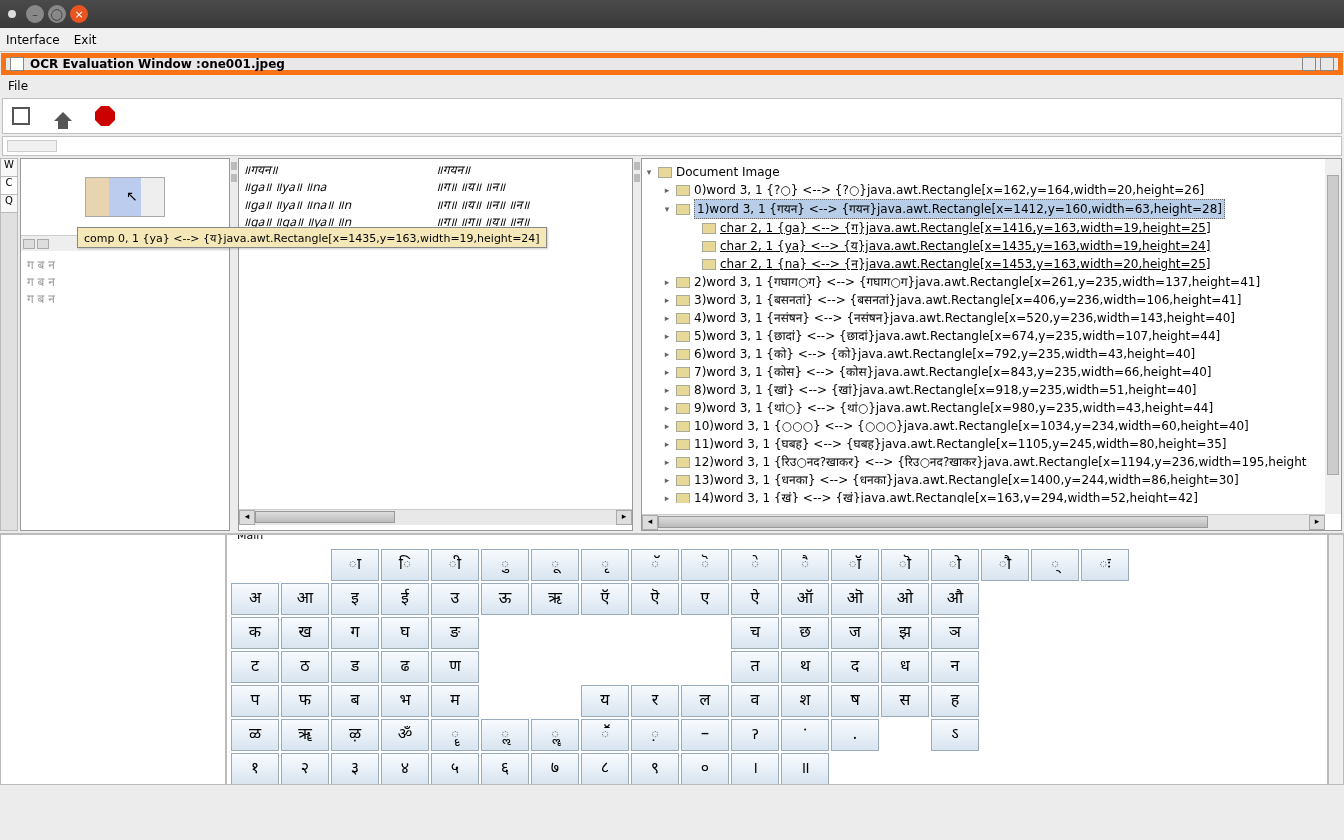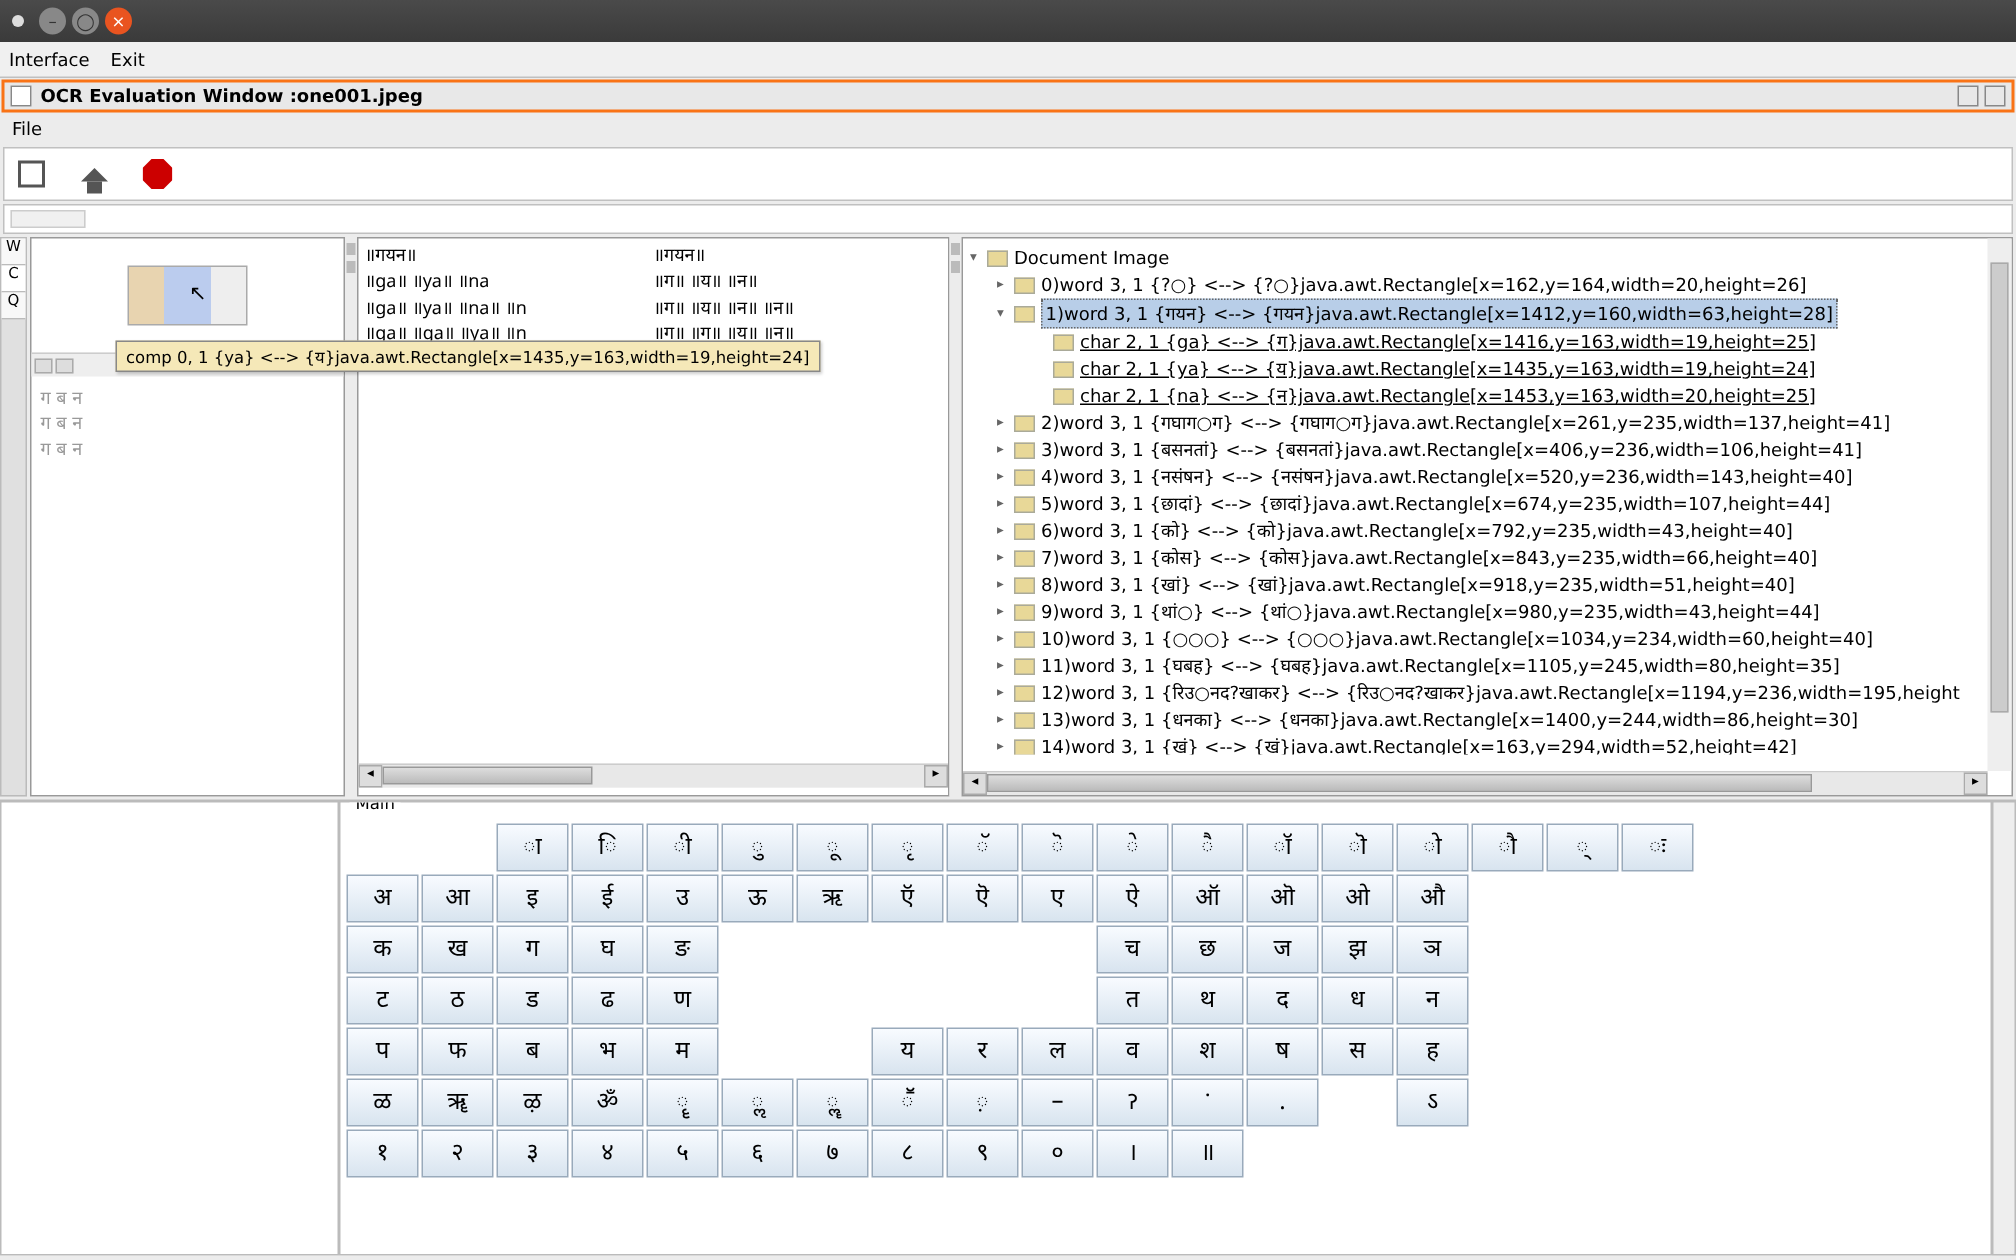--- a/index.html
+++ b/index.html
@@ -13,21 +13,21 @@
 .win-btn { width: 18px; height: 18px; border-radius: 50%; display: flex; align-items: center; justify-content: center; font-size: 11px; color: #333; }
 .win-min { background: #888; }
 .win-max { background: #888; }
 .win-close { background: #e95420; color: #fff; }
 
 
 .menubar { background: #f0f0f0; border-bottom: 1px solid #c0c0c0; height: 24px; display: flex; align-items: center; padding: 0 6px; gap: 14px; }
 .menubar span { cursor: pointer; text-align: center; }
 
 
-.inner-title { background: #e8e8e8; border: 2px solid #f97316; height: 22px; margin: 1px; display: flex; align-items: center; padding: 0 4px; justify-content: center; }
+.inner-title { background: #e8e8e8; border: 5px solid #f97316; height: 22px; margin: 1px; display: flex; align-items: center; padding: 0 4px; justify-content: center; }
 .inner-title .doc-icon { width: 14px; height: 14px; border: 1px solid #888; background: #fff; margin-right: 6px; }
 .inner-title .t { font-weight: bold; flex: 1; }
 .inner-title .small-icons { display: flex; gap: 4px; }
 .inner-title .small-icons div { width: 14px; height: 14px; border: 1px solid #888; }
 
 
 .filebar { height: 20px; padding: 0 8px; display: flex; align-items: center; }
 
 
 .toolbar { height: 36px; background: #fff; border: 1px solid #c0c0c0; margin: 2px; display: flex; align-items: center; padding: 0 6px; gap: 18px; }
@@ -62,21 +62,21 @@
 .thumb-img { width: 80px; height: 40px; border: 1px solid #aaa; margin: 10px auto; background: linear-gradient(90deg, #e8d4b0 30%, #bce 30%, #bce 70%, #eee 70%); position: relative; }
 .thumb-img::after { content: "↖"; position: absolute; top: 10px; left: 40px; font-size: 14px; }
 .dropdown-strip { height: 16px; background: #eee; border-top: 1px solid #ccc; display: flex; align-items: center; padding: 0 2px; gap: 2px; }
 .dropdown-strip div { width: 12px; height: 10px; background: #ddd; border: 1px solid #aaa; }
 .script-preview { padding: 6px; color: #999; font-size: 22px; font-family: serif; line-height: 1.4; }
 
 
 .tooltip { position: absolute; top: 68px; left: 56px; background: #f5e8b8; border: 1px solid #888; padding: 2px 6px; font-size: 11px; white-space: nowrap; z-index: 100; box-shadow: 1px 1px 2px rgba(0,0,0,0.2); }
 
 
-.mid-content { height: 350px; overflow: hidden; padding: 4px; display: flex; gap: 0; }
+.mid-content { height: 350px; overflow: hidden; padding: 4px; display: flex; gap: 0; font-style: italic; }
 .mid-col { flex: 1; font-family: serif; font-size: 16px; line-height: 1.45; }
 .script-line { white-space: nowrap; font-family: "Noto Sans Devanagari", serif; }
 .hscroll { height: 16px; background: #eee; border-top: 1px solid #ccc; display: flex; }
 .hscroll .arrow { width: 16px; background: #ddd; border: 1px solid #aaa; text-align: center; font-size: 9px; }
 .hscroll .track { flex: 1; background: #e8e8e8; position: relative; }
 .hscroll .thumb { position: absolute; top: 1px; left: 0; width: 140px; height: 12px; background: linear-gradient(#ddd,#bbb); border: 1px solid #999; }
 
 
 .tree { height: 344px; overflow: hidden; padding: 4px 2px; font-size: 12px; line-height: 18px; }
 .tree-row { white-space: nowrap; display: flex; align-items: center; }
@@ -84,21 +84,21 @@
 .tree-row .folder { width: 14px; height: 11px; background: #e8d898; border: 1px solid #aa9; margin: 0 4px; }
 .tree-row.l0 { padding-left: 0; }
 .tree-row.l1 { padding-left: 18px; }
 .tree-row.l2 { padding-left: 44px; text-decoration: underline; }
 .tree-row.selected span.txt { background: #b8cee8; border: 1px dotted #666; padding: 0 2px; }
 .tree .txt { white-space: nowrap; text-align: center; }
 .vscroll { position: absolute; right: 0; top: 0; bottom: 16px; width: 16px; background: #eee; }
 .vscroll .vthumb { width: 12px; height: 300px; margin: 16px auto 0; background: #ccc; border: 1px solid #aaa; }
 
 
-.bottom-section { height: 304px; display: flex; border-top: 1px solid #bbb; margin-top: 2px; }
+.bottom-section { height: 252px; display: flex; border-top: 1px solid #bbb; margin-top: 2px; }
 .bottom-blank { width: 226px; background: #fff; border: 1px solid #bbb; }
 .keyboard-wrap { flex: 1; background: #fff; border: 1px solid #bbb; position: relative; overflow: hidden; }
 .kbd-label { position: absolute; top: -6px; left: 6px; background: #fff; padding: 0 4px; font-size: 11px; }
 .keyboard { padding: 14px 4px 4px; }
 .krow { display: flex; gap: 2px; margin-bottom: 2px; }
 .key { width: 48px; height: 32px; background: linear-gradient(#f8fbff, #d8e4ef); border: 1px solid #9ab; display: flex; align-items: center; justify-content: center; font-size: 16px; font-family: "Noto Sans Devanagari", serif; cursor: pointer; }
 .key.empty { background: transparent; border: none; }
 .bottom-vscroll { width: 16px; background: #eee; border: 1px solid #bbb; }
 </style>
 </head>

